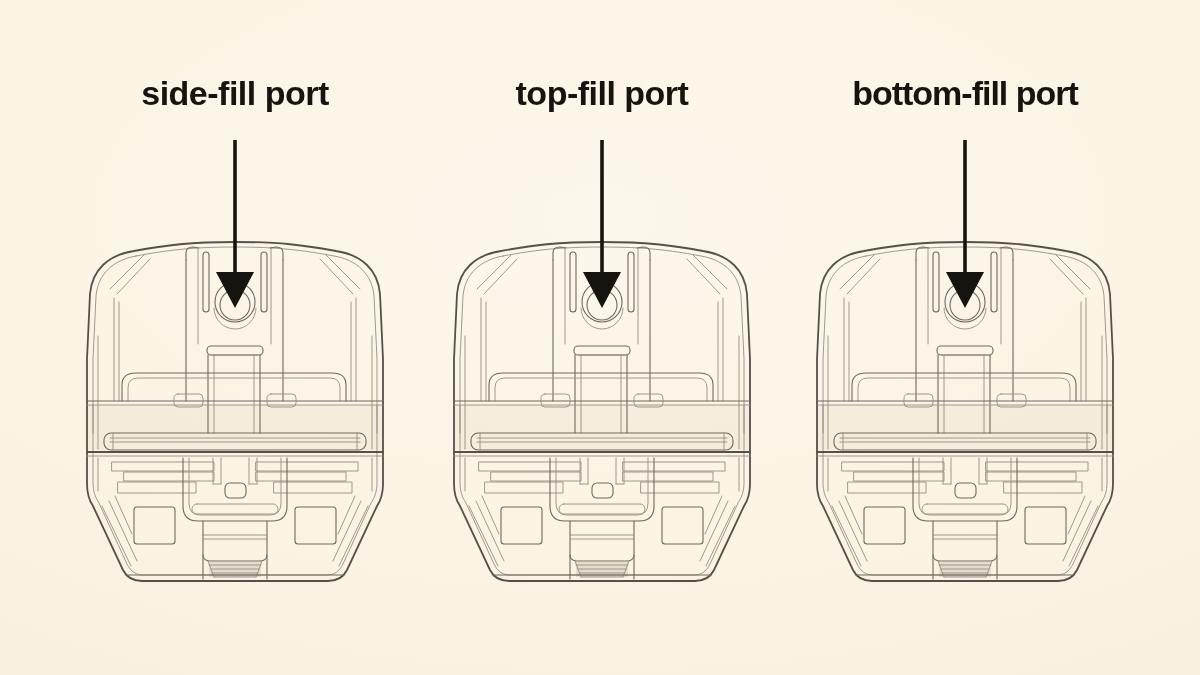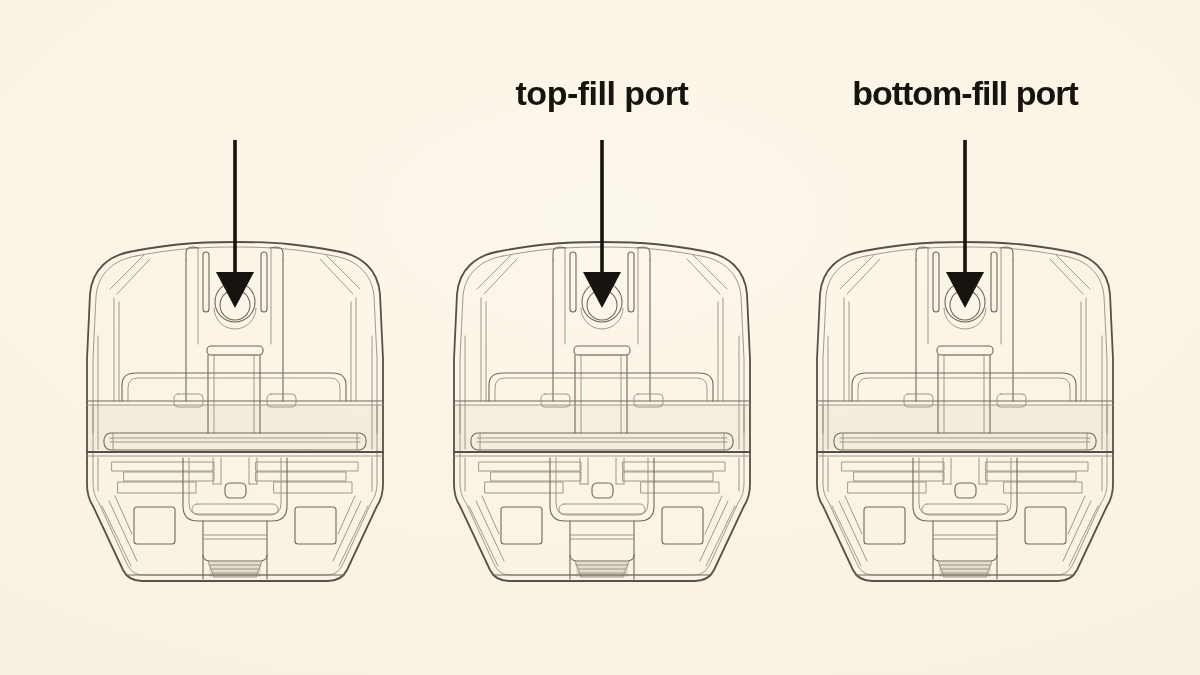--- a/index.html
+++ b/index.html
@@ -137,20 +137,21 @@
       <path class="pl-l" d="M122,317 L128,333 M176,317 L170,333 M123,321 H175 M125,325 H173 M126,329 H172 M128,333 H170"></path>
 
       <path class="pl-m" d="M40,331 H258"></path>
     </g>
   </defs>
 </svg>
 
 <div class="stage">
 
   <div class="figure fig-1">
+    <div class="port-label">side-fill port</div>
     <svg class="arrow" width="48" height="176" viewBox="0 0 48 176">
       <line x1="24" y1="6" x2="24" y2="148" stroke="#17130e" stroke-width="3.6"></line>
       <polygon points="5,138 43,138 24,174" fill="#17130e"></polygon>
     </svg>
     <svg class="pod" width="298" height="344" viewBox="0 -6 298 344">
       <use href="#pod-sym"></use>
     </svg>
   </div>
 
   <div class="figure fig-2">

